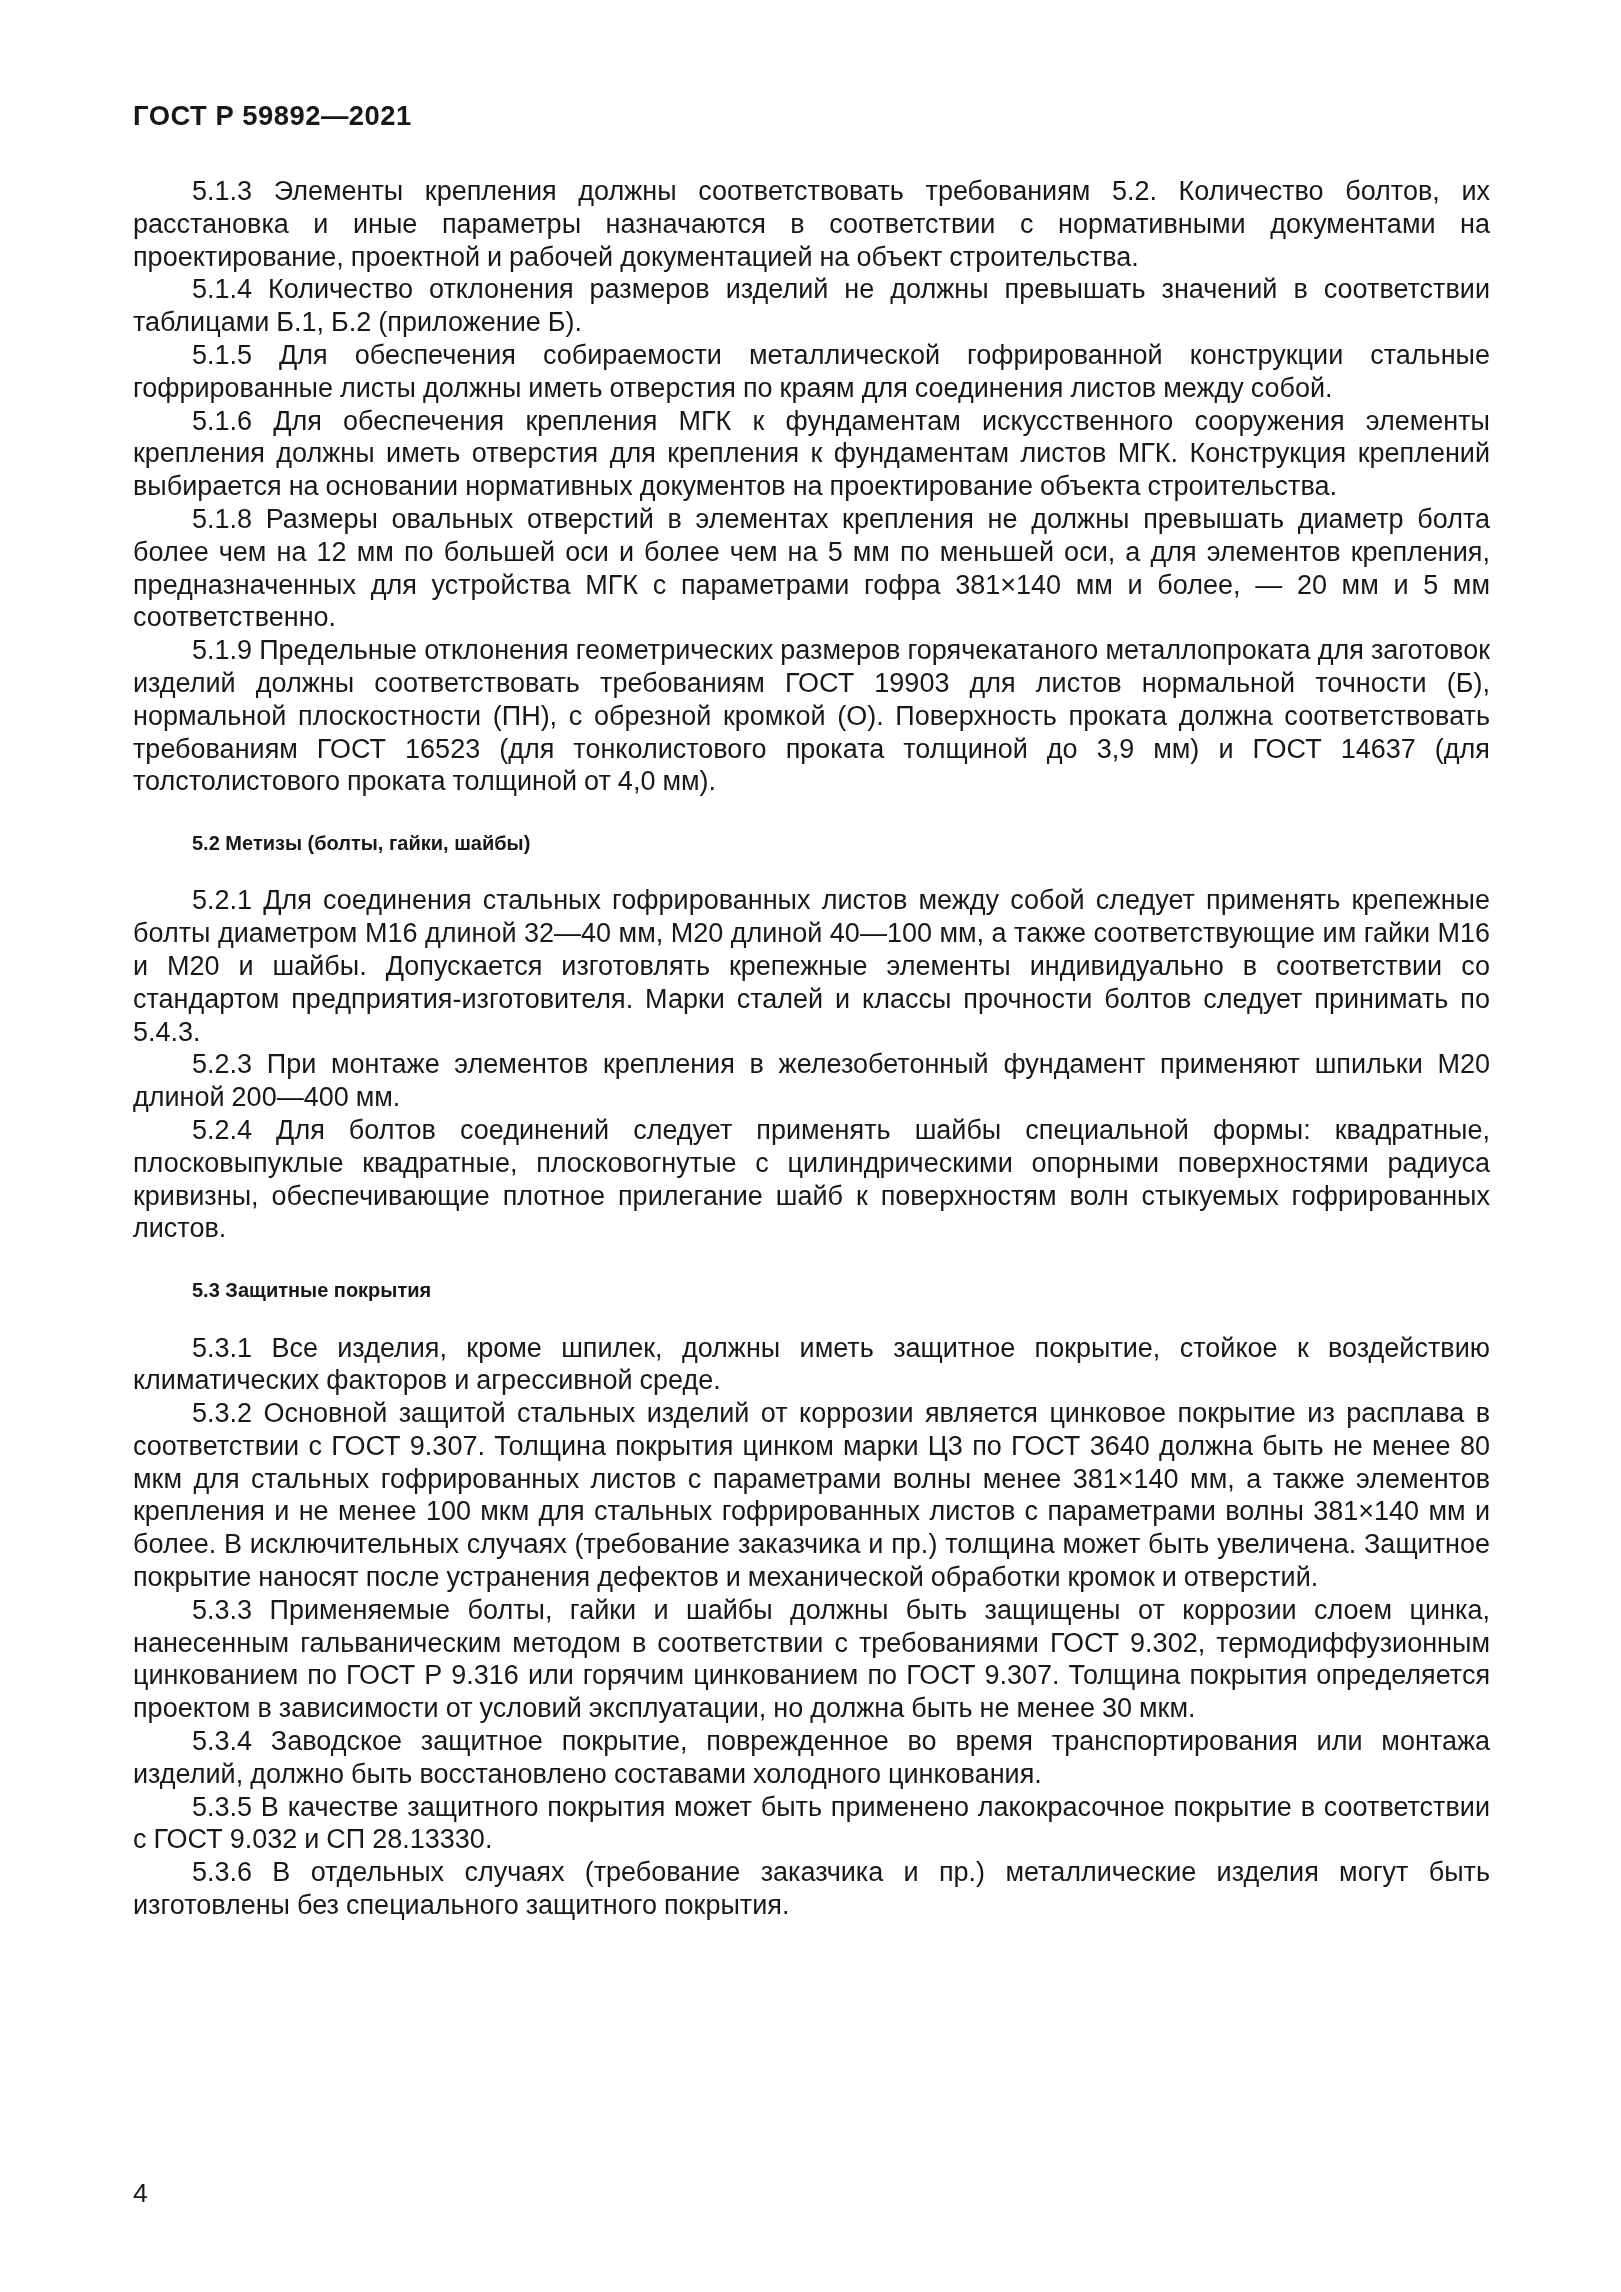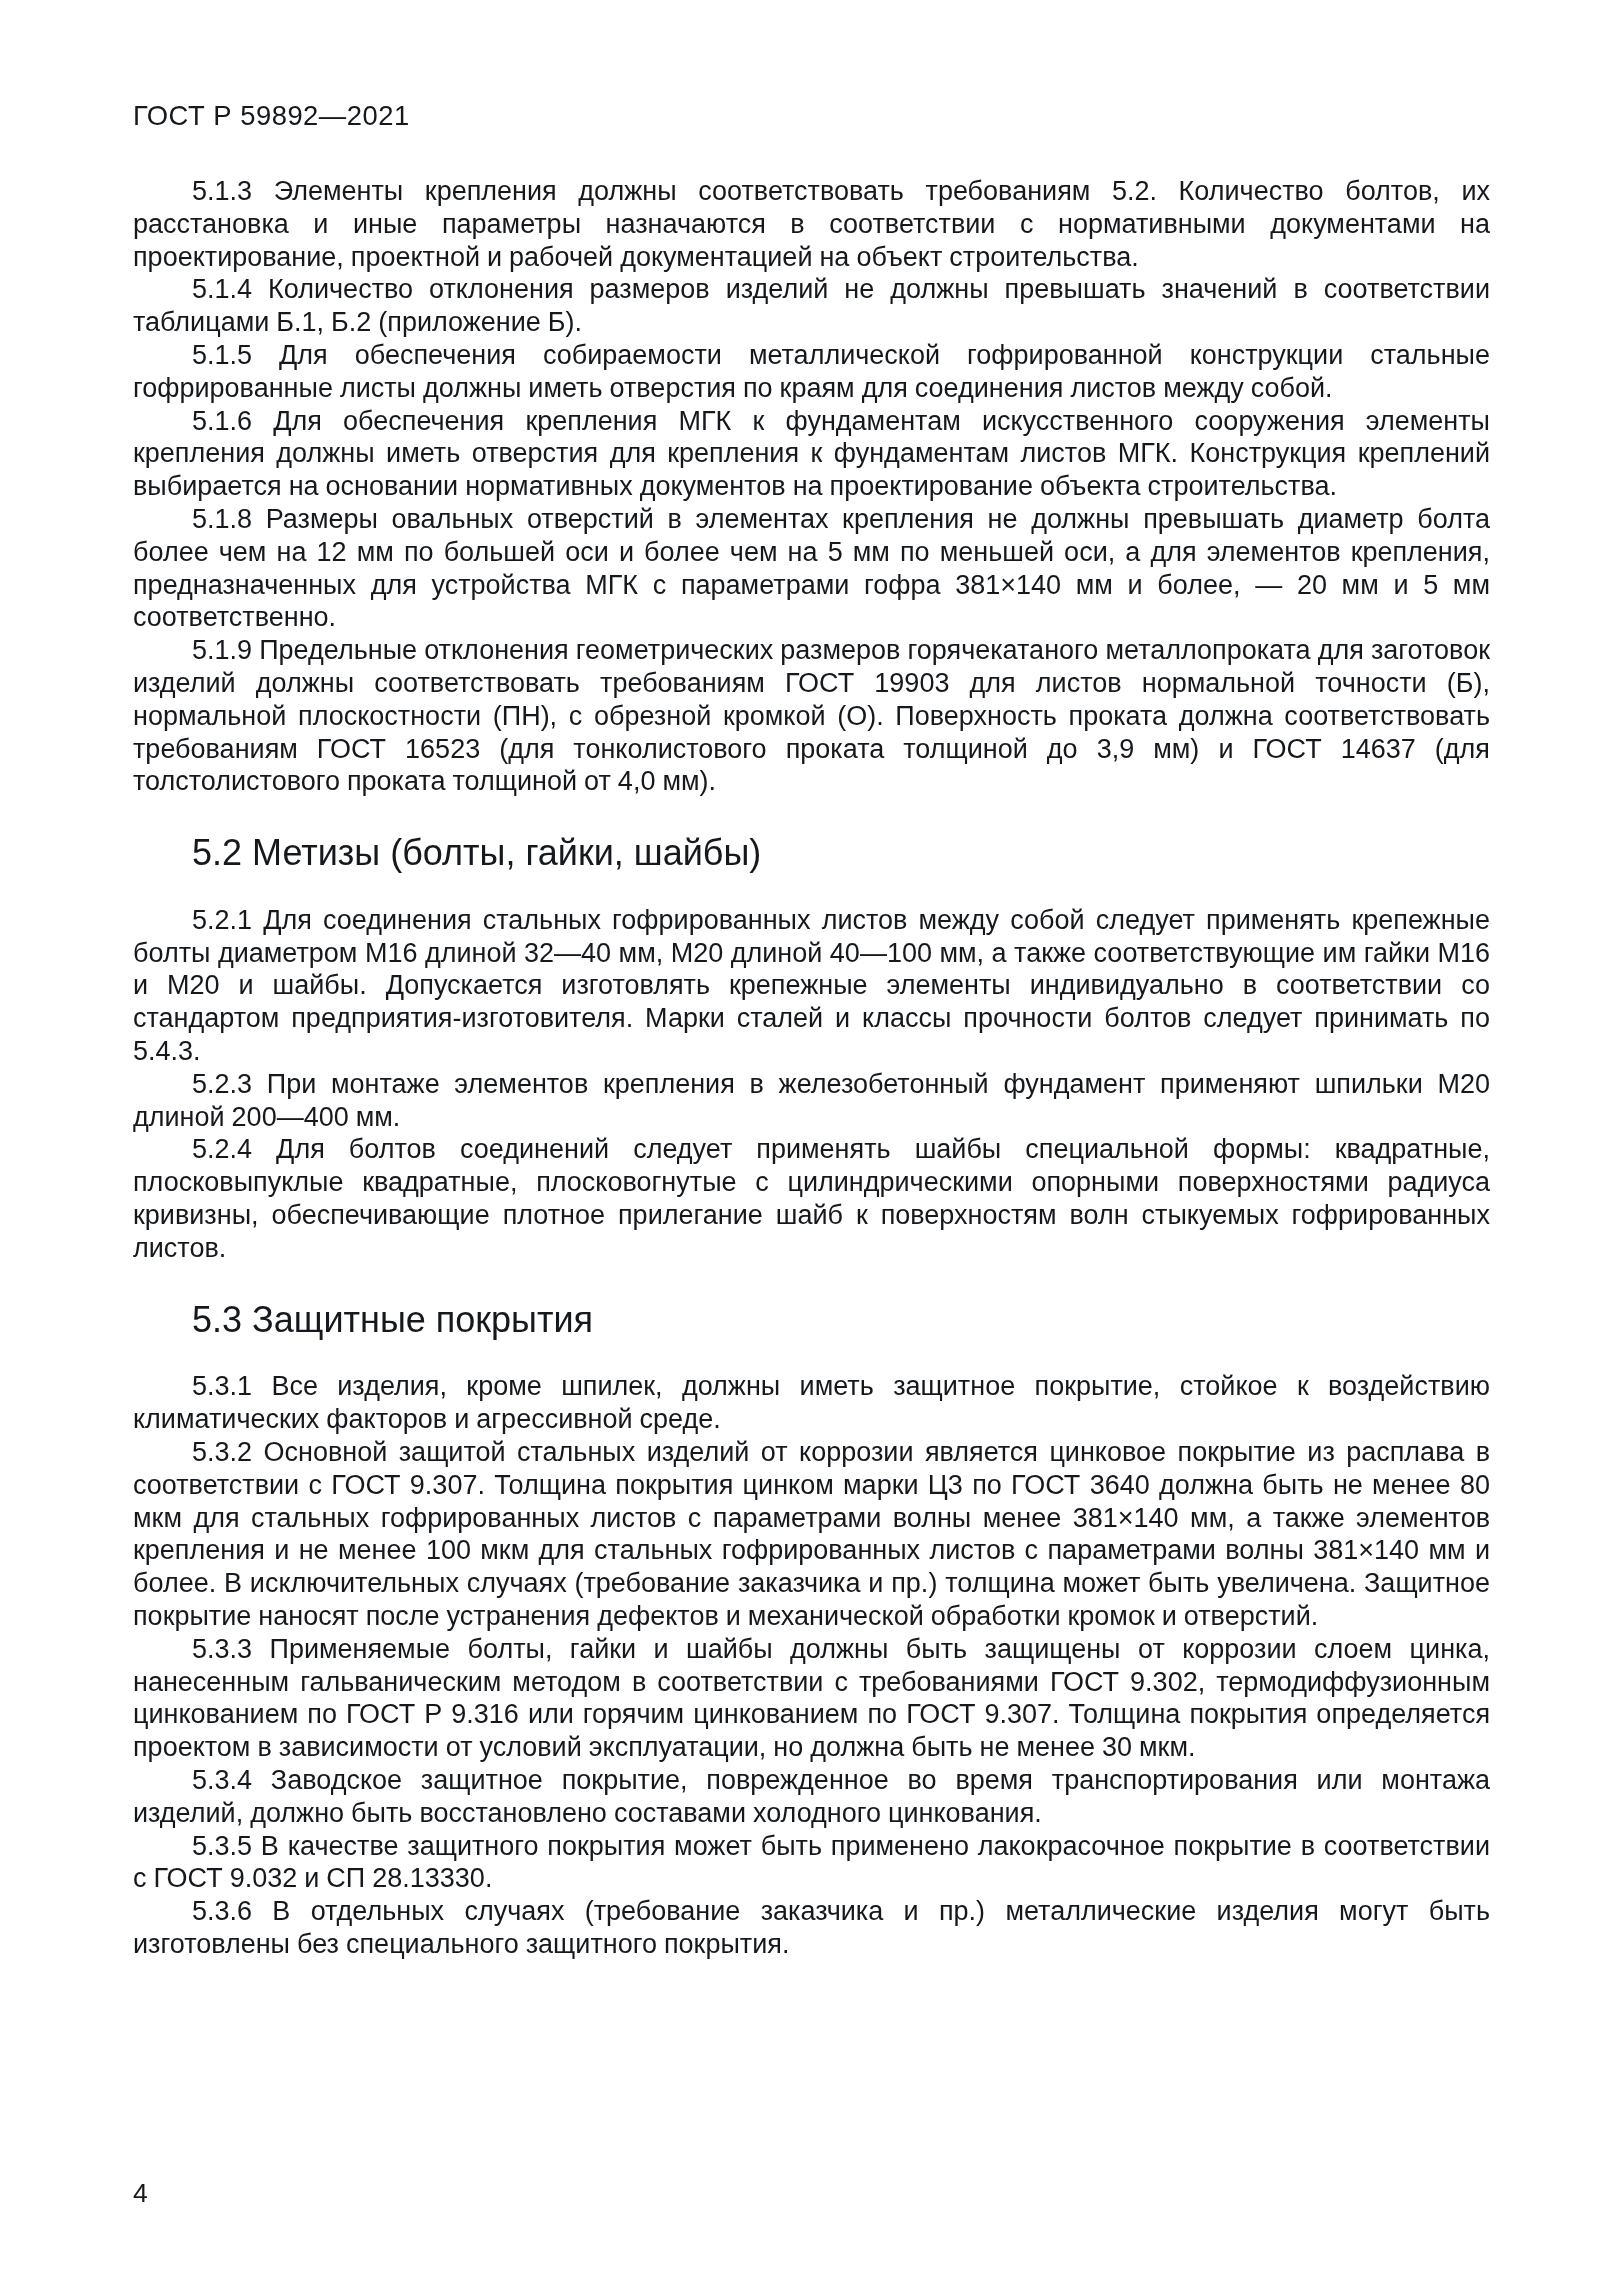--- a/index.html
+++ b/index.html
@@ -13,42 +13,42 @@
     width: 1621px;
     height: 2293px;
     margin: 0 auto;
     background: #ffffff;
     font-family: "Liberation Sans", sans-serif;
     color: #15181c;
     padding: 100px 131px 0 133px;
   }
   .doc-code {
     font-size: 27.4px;
-    font-weight: normal;
+    font-weight: bold;
     letter-spacing: 0.5px;
     margin: 0 0 43px 0;
   }
   .doc-body {
     width: 100%;
     margin-top: 34px;
   }
   .para {
     font-size: 27px;
     line-height: 1.215;
     text-align: justify;
     text-indent: 59px;
     margin: 0;
     hyphens: auto;
     -webkit-hyphens: auto;
     word-spacing: -0.5px;
   }
   .heading {
-    font-size: 36px;
+    font-size: 20px;
     line-height: 1.215;
-    font-weight: normal;
+    font-weight: bold;
     text-indent: 59px;
     margin: 33px 0 29px 0;
   }
   .page-number {
     position: absolute;
     left: 133px;
     bottom: 84px;
     font-size: 26.5px;
   }
 </style>

